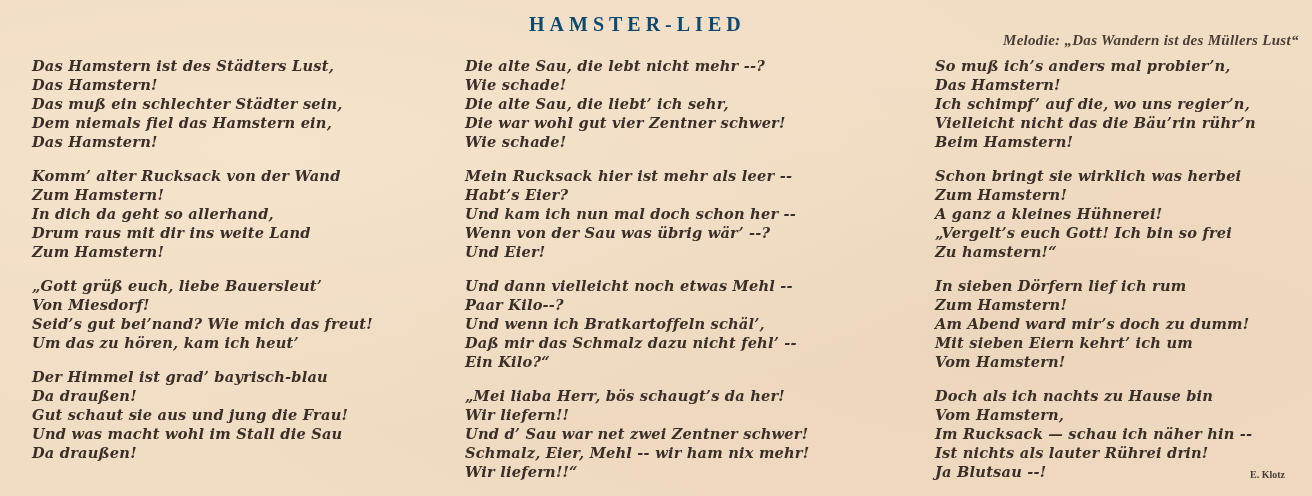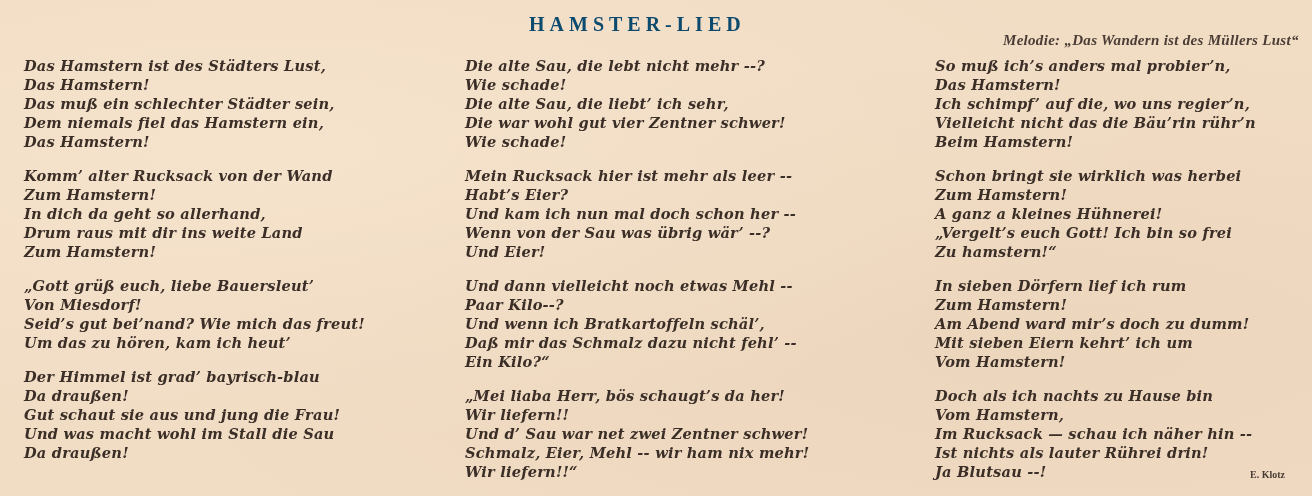--- a/index.html
+++ b/index.html
@@ -39,21 +39,21 @@
       font-size: 15px;
       letter-spacing: 0.3px;
       color: #4a3d35;
       white-space: nowrap;
       margin-top: 24px;
     }
     .column {
       position: absolute;
       top: 56px;
     }
-    .col-1 { left: 24px; }
+    .col-1 { left: 32px; }
     .col-2 { left: 465px; }
     .col-3 { left: 907px; margin-left: 28px; }
     .stanza {
       margin: 0 0 15px 0;
       padding: 0;
     }
     .line {
       display: block;
       font-family: "DejaVu Serif", "Liberation Serif", serif;
       font-style: italic;

